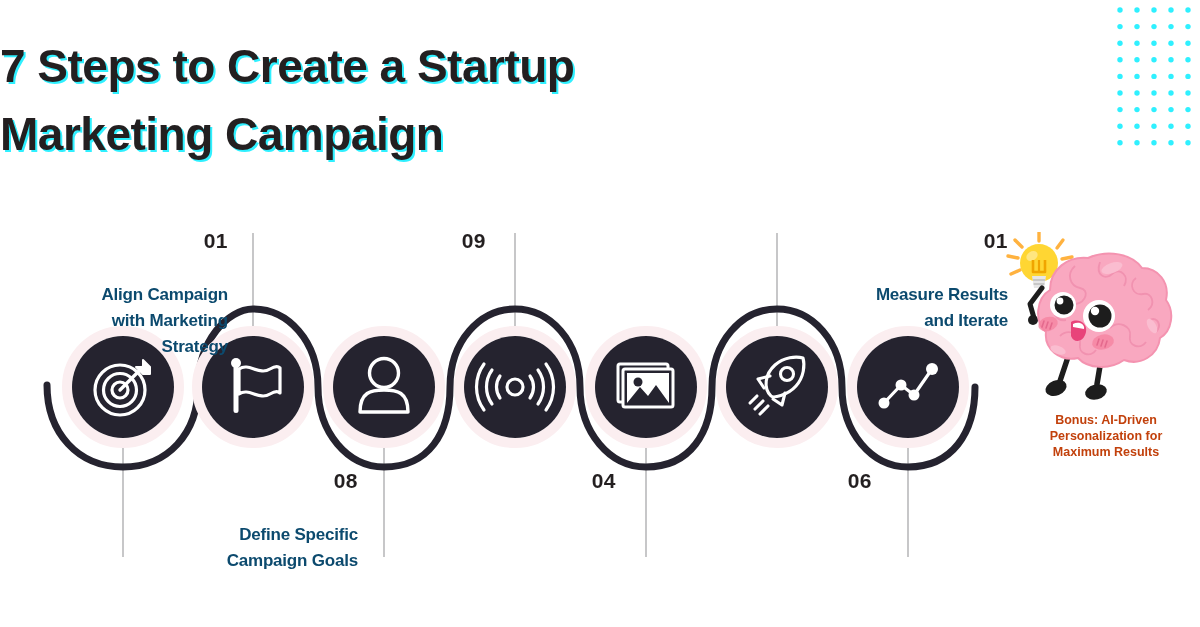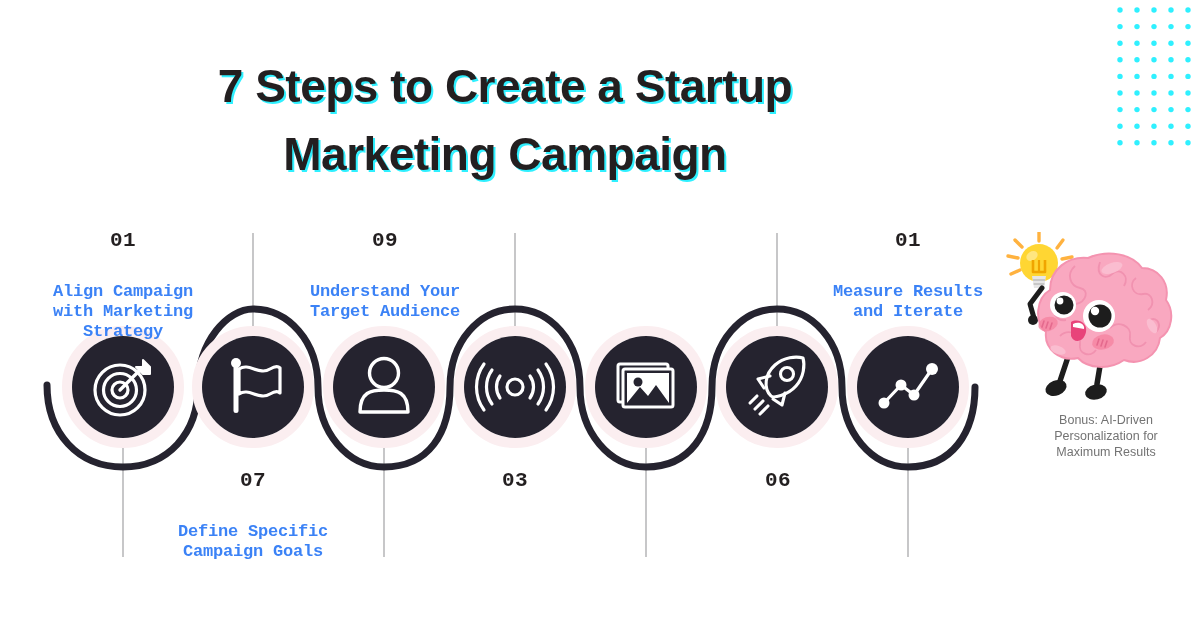--- a/index.html
+++ b/index.html
@@ -12,59 +12,59 @@
   #stage { position:relative; width:1200px; height:627px; background:#fff; }
 
   
   #dot-grid {
     position:absolute; top:6px; left:1116px;
     width:84px; height:148px;
   }
 
   
   #title-block {
-    position:absolute; top:52px; left:0; width:1010px;
-    text-align:center;
+    position:absolute; top:32px; left:0; width:1010px;
+    text-align:left;
   }
   #title-block .tline {
     display:block;
     font-size:46px;
     font-weight:bold;
     letter-spacing:-0.5px;
     line-height:68px;
     color:#231f20;
     text-shadow:2px 2px 0 #2ff0ff;
   }
 
   
   #timeline-svg {
     position:absolute; left:0; top:215px;
     width:1010px; height:370px;
   }
 
   
-  .step-text { position:absolute; text-align:center;font-family:Liberation Mono, monospace; }
+  .step-text { position:absolute; text-align:right; }
   .step-num {
     font-size:21px; font-weight:bold; color:#231f20;
     letter-spacing:0.5px; line-height:26px; margin-bottom:8px;
   }
   .step-label {
-    font-size:17px; font-weight:bold; color:#3b82f6;
-    line-height:20px; letter-spacing:-0.2px;margin-top:28px;
+    font-size:17px; font-weight:bold; color:#0c4a6e;
+    line-height:26px; letter-spacing:-0.2px;margin-top:28px;
   }
 
   .st-top  { }
   .st-bot  { }
 
   
   #mascot { position:absolute; left:1000px; top:232px; width:190px; height:185px; }
   #bonus-text {
     position:absolute; left:1018px; top:412px; width:176px;
     text-align:center;
-    font-size:12.5px; font-weight:normal; color:#737373; line-height:16px;
+    font-size:12.5px; font-weight:bold; color:#c2410c; line-height:16px;
   }
 </style>
 </head>
 <body>
 
 <div id="stage">
 
   <svg id="dot-grid" viewBox="0 0 84 148" xmlns="http://www.w3.org/2000/svg">
       <circle cx="4" cy="4" r="2.7" fill="#2ff0ff"></circle>
       <circle cx="21" cy="4" r="2.7" fill="#2ff0ff"></circle>
@@ -226,31 +226,30 @@
       <circle cx="24" cy="-18" r="6" fill="#fff"></circle>
     </g>
   </svg>
 
   <div class="step-text st-top" style="left:18px; top:228px; width:210px;">
     <div class="step-num">01</div>
     <div class="step-label">Align Campaign<br>with Marketing<br>Strategy</div>
   </div>
 
   <div class="step-text st-bot" style="left:148px; top:468px; width:210px;">
-    <div class="step-num">07</div>
+    <div class="step-num">08</div>
     <div class="step-label">Define Specific<br>Campaign Goals</div>
   </div>
 
   <div class="step-text st-top" style="left:284px; top:228px; width:202px;">
     <div class="step-num">09</div>
-    <div class="step-label">Understand Your<br>Target Audience</div>
   </div>
 
   <div class="step-text st-bot" style="left:414px; top:468px; width:202px;">
-    <div class="step-num">03</div>
+    <div class="step-num">04</div>
   </div>
 
 
   <div class="step-text st-bot" style="left:684px; top:468px; width:188px;">
     <div class="step-num">06</div>
   </div>
 
   <div class="step-text st-top" style="left:808px; top:228px; width:200px;">
     <div class="step-num">01</div>
     <div class="step-label">Measure Results<br>and Iterate</div>

